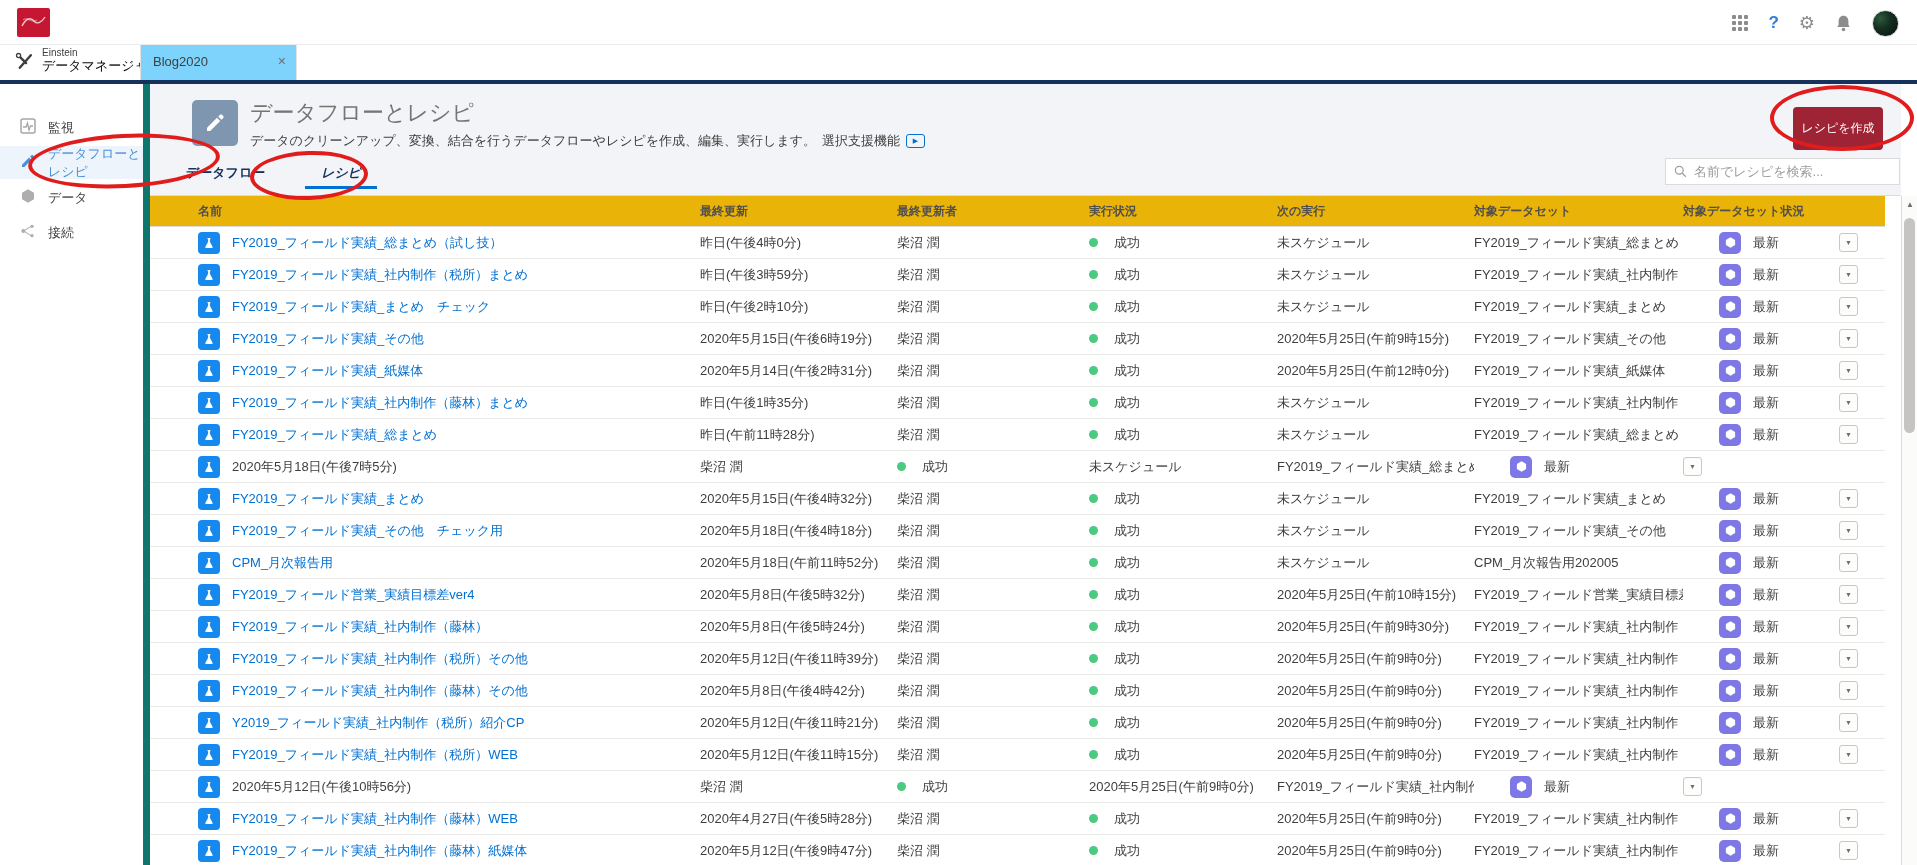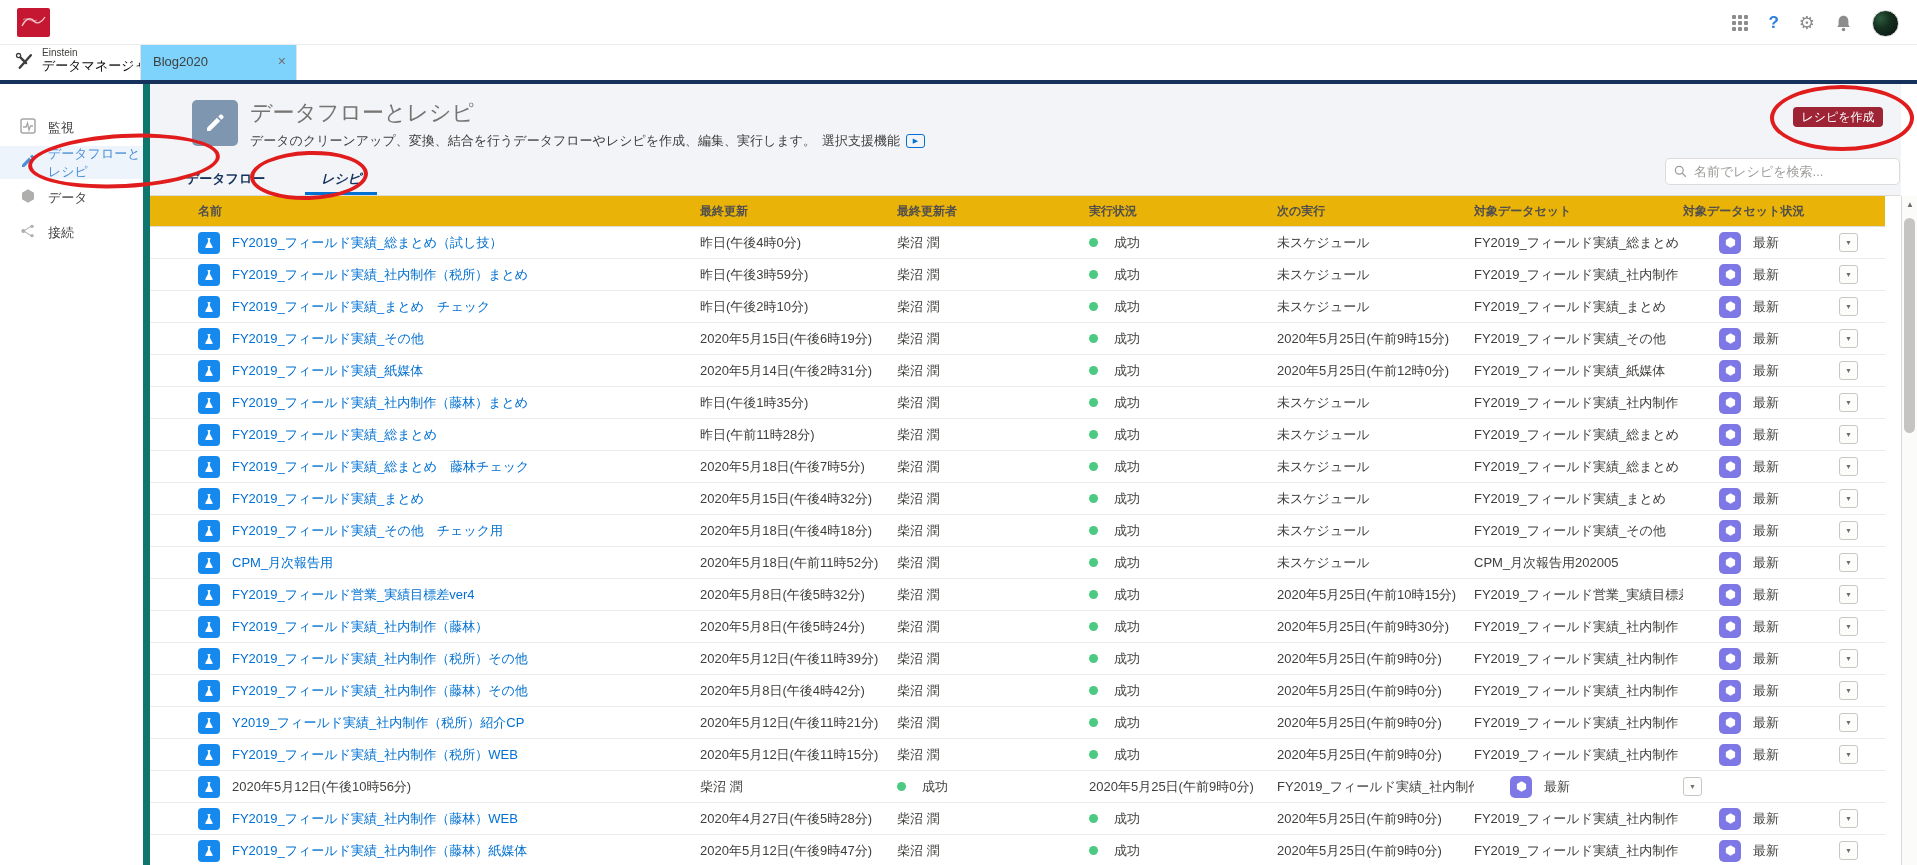--- a/index.html
+++ b/index.html
@@ -39,28 +39,28 @@
 
   
   .main { position:absolute; left:150px; top:84px; width:1751px; height:781px; }
 
   .page-head { position:absolute; left:0; top:0; width:1751px; height:112px; background:#f2f4f8; border-bottom:1px solid #dddbda; }
   .head-tile { position:absolute; left:42px; top:16px; width:46px; height:46px; background:#7f96b1; border-radius:5px; display:flex; align-items:center; justify-content:center; }
   .page-title { position:absolute; left:100px; top:14px; font-size:22px; font-weight:400; color:#767572; }
   .page-sub { position:absolute; left:100px; top:48px; font-size:13px; color:#3e3e3c; display:flex; align-items:center; gap:6px; }
   .vid-icon { display:inline-flex; align-items:center; justify-content:center; width:19px; height:14px; border:1.5px solid #0070d2; border-radius:3px; color:#0070d2; font-size:7px; }
 
-  .create-btn { position:absolute; left:1643px; top:23px; width:90px; height:20px; background:#9d2335; color:#fff; font-size:12px; border:none; border-radius:4px; cursor:pointer; font-family:inherit; }
-
-  .tabs { position:absolute; left:20px; bottom:0; display:flex; }
+  .create-btn { position:absolute; left:1643px; top:23px; width:90px; height:43px; background:#9d2335; color:#fff; font-size:12px; border:none; border-radius:4px; cursor:pointer; font-family:inherit; }
+
+  .tabs { position:absolute; left:20px; bottom:6px; display:flex; }
   .tab { height:30px; padding:0 16px; display:flex; align-items:center; font-size:13px; font-weight:700; color:#16325c; border-bottom:3px solid transparent; cursor:pointer; }
   .tab.active { border-bottom-color:#0070d2; }
   .tab + .tab { margin-left:24px;font-style:italic; }
 
-  .search-box { position:absolute; left:1515px; top:74px; width:235px; height:27px; background:#fff; border:1px solid #dddbda; border-radius:5px; display:flex; align-items:center; padding:0 8px; gap:7px; }
+  .search-box { position:absolute; left:1515px; top:74px; width:235px; height:27px; background:#fff; border:1px solid #dddbda; border-radius:0; display:flex; align-items:center; padding:0 8px; gap:7px; }
   .search-box input { border:none; outline:none; flex:1; font-size:13px; color:#3e3e3c; font-family:inherit; background:transparent; }
   .search-box input::placeholder { color:#9e9c9a; }
 
   
   .thead { position:absolute; left:0; top:112px; width:1735px; height:31px; background:#eab308; border-bottom:1px solid #dddbda;
            display:grid; grid-template-columns:502px 197px 192px 188px 197px 209px 1fr 30px; align-items:center; padding:0 16px 0 48px; }
   .thead span { font-size:12px; font-weight:700; color:#514f4d; white-space:nowrap; overflow:hidden; }
   .tbody { position:absolute; left:0; top:143px; width:1735px; height:638px; overflow:hidden; background:#f97316; }
   .trow { height:32px; display:grid; grid-template-columns:34px 468px 197px 192px 188px 197px 209px 1fr 30px; align-items:center; padding:0 16px 0 48px; border-bottom:1px solid #ecebea; background:#fff; }
   .cell { font-size:13px; color:#3e3e3c; white-space:nowrap; overflow:hidden; }
@@ -437,21 +437,20 @@
 
   <div class="trow">
     <span class="cell">
       <span class="flask">
         <svg width="14" height="14" viewBox="0 0 24 24">
                 <path d="M9.5 3.5 h5 v1.5 l-1 1 V10 l4.6 8.3 c.6 1.1-.2 2.4-1.4 2.4 H7.3 c-1.2 0-2-1.3-1.4-2.4 L10.5 10 V6 l-1-1 Z" fill="#fff"></path>
                 <circle cx="12" cy="6" r="0.01" fill="#1589ee"></circle>
               </svg>
       </span>
     </span>
-    <a class="cell name" href="#">FY2019_フィールド実績_総まとめ　藤林チェック</a>
     <span class="cell">2020年5月18日(午後7時5分)</span>
     <span class="cell">柴沼 潤</span>
     <span class="cell status">
       <i class="dot"></i>
       <span>成功</span>
     </span>
     <span class="cell">未スケジュール</span>
     <span class="cell">FY2019_フィールド実績_総まとめ</span>
     <span class="cell ds-status">
       <span class="ds-icon">

